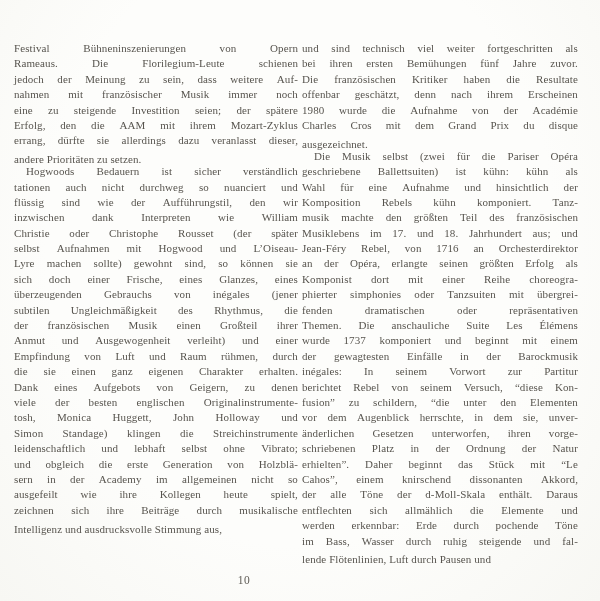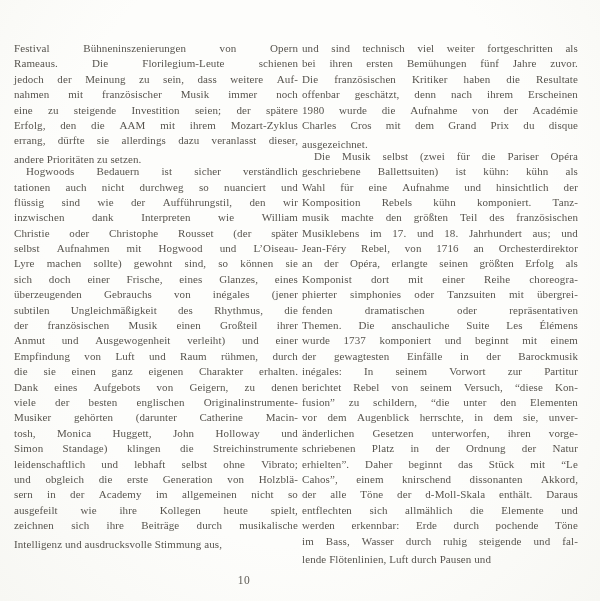--- a/index.html
+++ b/index.html
@@ -239,27 +239,20 @@
           <span>denen</span>
         </div>
         <div class="line">
           <span>viele</span>
           <span>der</span>
           <span>besten</span>
           <span>englischen</span>
           <span>Originalinstrumente-</span>
         </div>
         <div class="line">
-          <span>Musiker</span>
-          <span>gehörten</span>
-          <span>(darunter</span>
-          <span>Catherine</span>
-          <span>Macin-</span>
-        </div>
-        <div class="line">
           <span>tosh,</span>
           <span>Monica</span>
           <span>Huggett,</span>
           <span>John</span>
           <span>Holloway</span>
           <span>und</span>
         </div>
         <div class="line">
           <span>Simon</span>
           <span>Standage)</span>

